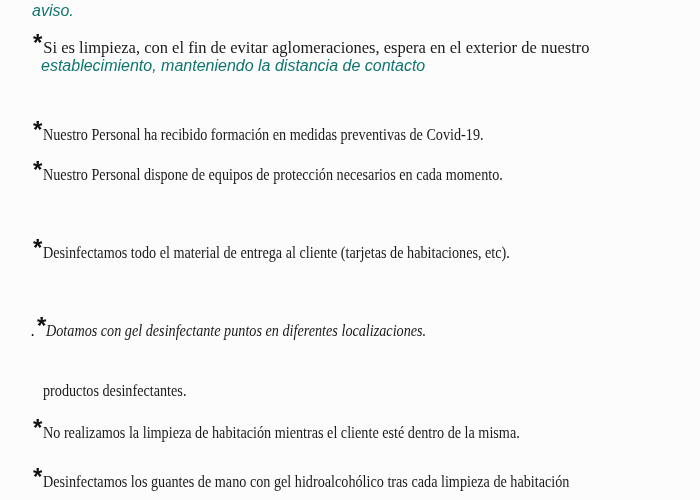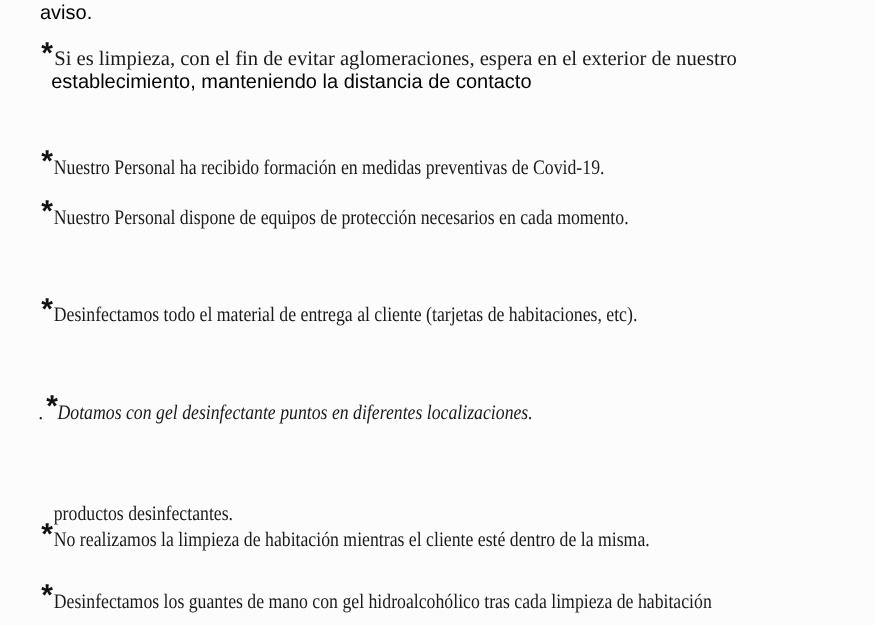--- a/index.html
+++ b/index.html
@@ -21,21 +21,22 @@
       background: #fcfcfc;
     }
     .line {
       position: absolute;
       white-space: nowrap;
       line-height: 1;
     }
     .sans {
       font-family: "Liberation Sans", sans-serif;
       font-size: 16px;
-      color: #000000;
+      color: #0f766e;
+      font-style: italic;
     }
     .serif {
       font-family: "Liberation Serif", serif;
       font-size: 16px;
       color: #1a1a1a;
     }
     .condensed {
       display: inline-block;
       transform: scaleX(0.86);
       transform-origin: left center;
@@ -79,21 +80,21 @@
 
   <div class="line" style="left:33px; top:238px;">
     <span class="star">*</span><span class="serif condensed" style="font-size:16.5px;">Desinfectamos todo el material de entrega al cliente (tarjetas de habitaciones, etc).</span>
   </div>
 
 
   <div class="line" style="left:31px; top:316px;font-style:italic;">
     <span class="lead-dot">.</span><span class="star">*</span><span class="serif condensed" style="font-size:16.5px;">Dotamos con gel desinfectante puntos en diferentes localizaciones.</span>
   </div>
 
-  <div class="line serif" style="left:43px; top:383px;margin-top:20px;">
+  <div class="line serif" style="left:43px; top:383px;">
     <span class="condensed" style="font-size:16.5px;">productos desinfectantes.</span>
   </div>
 
   <div class="line" style="left:33px; top:418px;">
     <span class="star">*</span><span class="serif condensed" style="font-size:16.5px;">No realizamos la limpieza de habitación mientras el cliente esté dentro de la misma.</span>
   </div>
 
   <div class="line" style="left:33px; top:467px;">
     <span class="star">*</span><span class="serif condensed" style="font-size:16.5px;">Desinfectamos los guantes de mano con gel hidroalcohólico tras cada limpieza de  habitación</span>
   </div>

